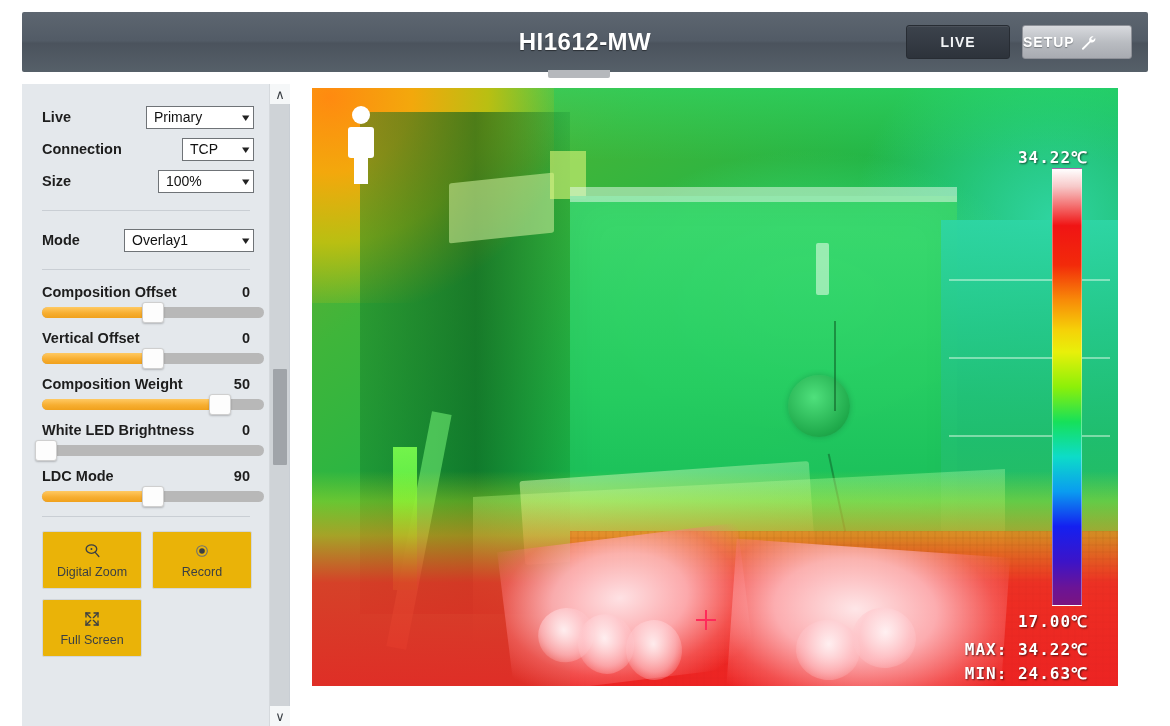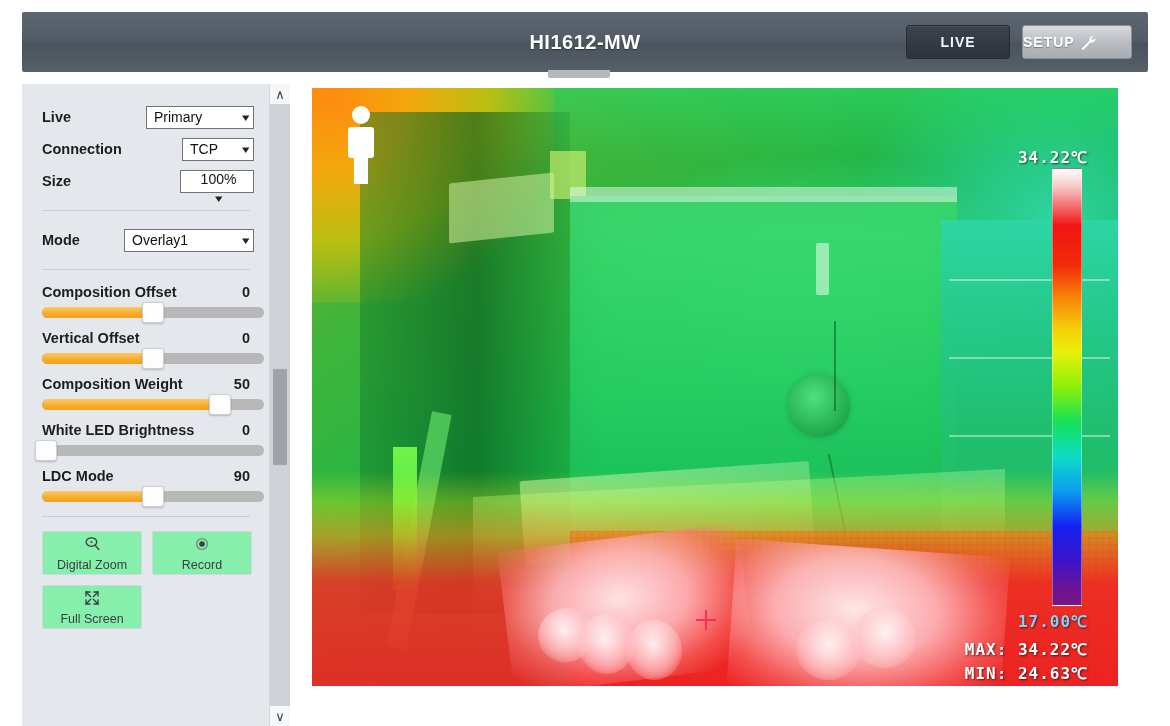--- a/index.html
+++ b/index.html
@@ -29,21 +29,21 @@
     background: linear-gradient(to bottom, #5d6670 0%, #525b66 48%, #4b535d 52%, #566069 100%);
     border-radius: 2px;
     display: flex;
     align-items: center;
   }
   .header-title {
     position: absolute;
     left: 0; right: 0;
     text-align: center;
     color: #ffffff;
-    font-size: 20px;
+    font-size: 24px;
     font-weight: bold;
     letter-spacing: 0.5px;
     text-shadow: 0 1px 1px rgba(0,0,0,.45);
   }
   .header-buttons {
     position: absolute;
     right: 16px;
     display: flex;
     gap: 12px;
     align-items: center;
@@ -132,21 +132,21 @@
     align-items: center;
     justify-content: space-between;
     padding: 0 4px 0 7px;
     font-size: 14px;
     color: #111;
     cursor: pointer;
     gap: 6px;
   }
   .select-primary { width: 108px; }
   .select-tcp { width: 72px; }
-  .select-size { width: 74px; flex-direction: column; }
+  .select-size { width: 96px; }
   .select-mode { width: 130px; }
   .caret { font-size: 11px; color: #222; line-height: 1; transform: scaleX(1.35); }
 
   .divider {
     height: 1px;
     background: #c9ced4;
     margin: 14px 4px 14px 0;
   }
 
   
@@ -198,22 +198,22 @@
   
   .btn-grid {
     display: flex;
     flex-wrap: wrap;
     gap: 10px;
     width: 230px;
     margin-top: 6px;
   }
   .action-btn {
     width: 100px;
-    height: 44px;
-    background: #86efac;
+    height: 58px;
+    background: #eab308;
     border: 1px solid #d2d6da;
     border-radius: 2px;
     display: flex;
     flex-direction: column;
     align-items: center;
     justify-content: center;
     gap: 5px;
     cursor: pointer;
     color: #3a3f44;
     font-size: 12.5px;
@@ -464,21 +464,21 @@
     font-size: 16px;
     font-weight: bold;
     letter-spacing: 1px;
     text-shadow: 1px 1px 2px rgba(0,0,0,.6);
     white-space: nowrap;
   }
   .cb-label-bottom {
     position: absolute;
     right: 30px;
     top: 522px;
-    color: #7dd3fc;
+    color: #ffffff;
     font-family: "DejaVu Sans Mono", monospace;
     font-size: 16px;
     font-weight: bold;
     letter-spacing: 1px;
     text-shadow: 1px 1px 2px rgba(0,0,0,.6);
     white-space: nowrap;
   }
   .readouts {
     position: absolute;
     right: 30px;

